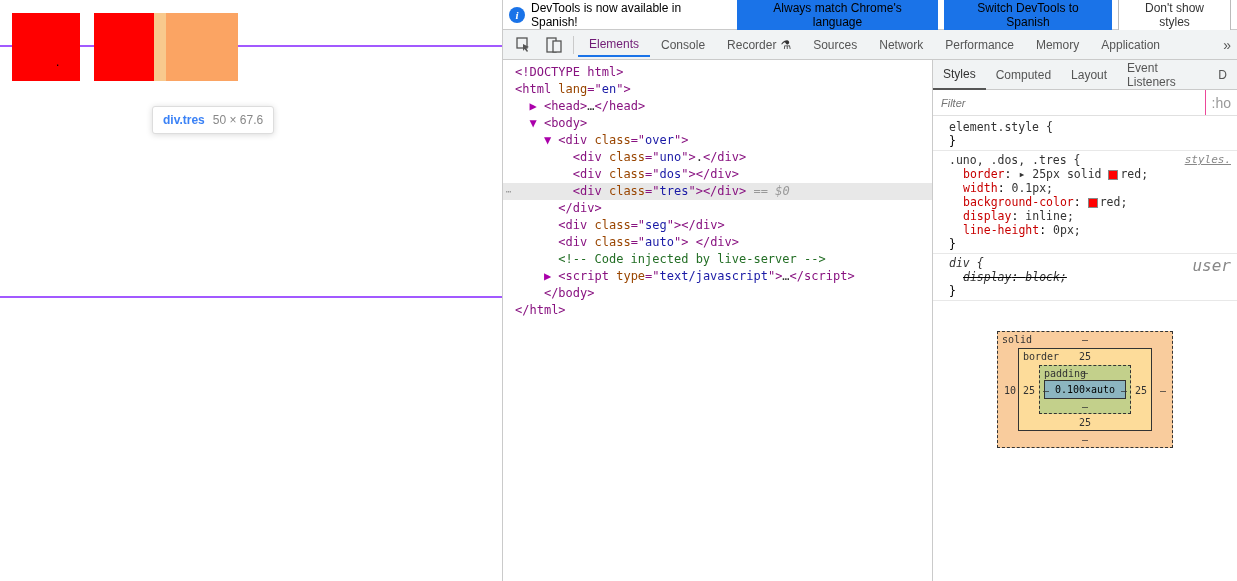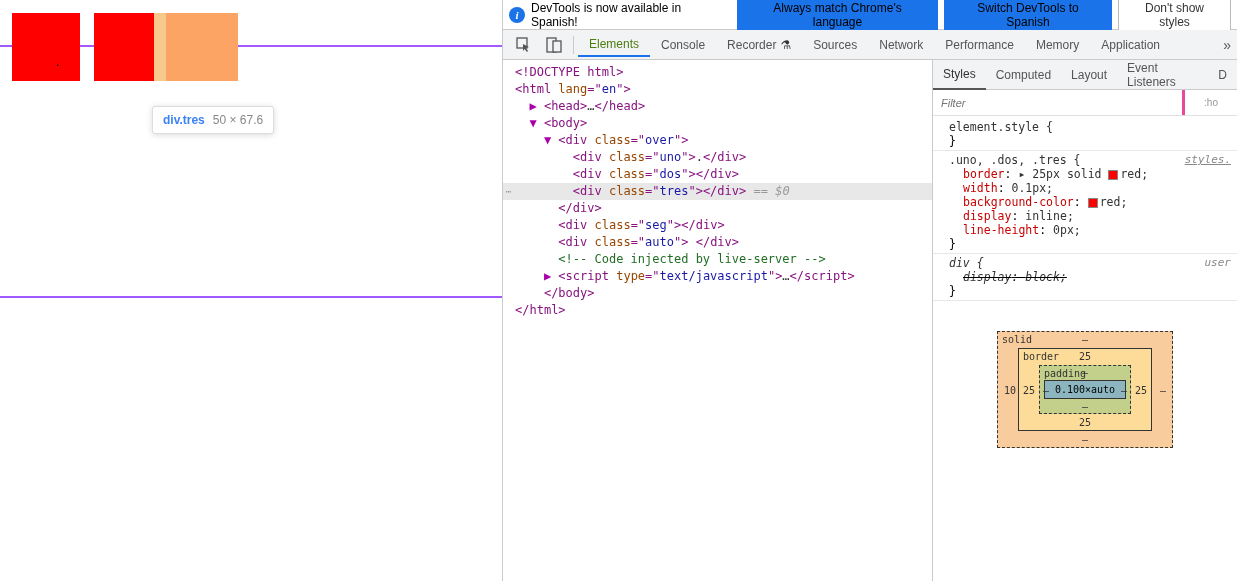--- a/index.html
+++ b/index.html
@@ -17,21 +17,21 @@
 .tooltip .dim { color: #888; }
 .devtools { flex: 1; display: flex; flex-direction: column; border-left: 1px solid #cacaca; height: 100%; }
 .infobar { height: 30px; display: flex; align-items: center; gap: 6px; padding: 0 6px; border-bottom: 1px solid #cacaca; background: #fff; font-size: 12px; }
 .infobar .info-icon { width: 16px; height: 16px; border-radius: 50%; background: #1a73e8; color: #fff; display: flex; align-items: center; justify-content: center; font-weight: bold; font-size: 11px; font-style: italic; font-family: serif; }
 .btn { border-radius: 3px; padding: 4px 9px; font-size: 12px; cursor: pointer; border: 1px solid; }
 .btn.blue { background: #1a73e8; color: #000000; border-color: #1a73e8; }
 .btn.plain { background: #fff; color: #333; border-color: #bbb; }
 .tabs { height: 30px; display: flex; align-items: center; border-bottom: 1px solid #cacaca; background: #f1f3f4; font-size: 12px; color: #555; padding-left: 6px; gap: 0; }
 .tabs .tool { width: 30px; height: 30px; display: flex; align-items: center; justify-content: center; color: #555; }
 .tabs .tab { padding: 0 11px; height: 40px; display: flex; align-items: center; cursor: pointer; }
-.tabs .tab.active { color: #4d7c0f; border-bottom: 2px solid #1a73e8; height: 24px; }
+.tabs .tab.active { color: #701a75; border-bottom: 2px solid #1a73e8; height: 24px; }
 .tabs .tab .exp { margin-left: 4px; color: #333; }
 .tabs .more { margin-left: auto; margin-right: 6px; font-size: 14px; }
 .panels { flex: 1; display: flex; overflow: hidden; }
 .dom { width: 430px; border-right: 1px solid #cacaca; font-family: Menlo, Consolas, monospace; font-size: 12px; color: #333; padding-top: 4px; overflow: hidden; position: relative; }
 .dom .line { white-space: pre; line-height: 17px; padding-left: 12px; }
 .dom .hl { background: #e8e8e8; }
 .dom .ellipsis-gutter { position: absolute; left: 0; width: 10px; text-align: center; color: #999; font-size: 10px; letter-spacing: -1px; }
 .tr { color: #aa00aa; }
 .tag { color: #881280; }
 .attr { color: #994500; }
@@ -39,31 +39,31 @@
 .punc { color: #881280; }
 .txt { color: #333; }
 .cmt { color: #236e25; }
 .eq { color: #999; font-style: italic; }
 .sidepanel { flex: 1; display: flex; flex-direction: column; overflow: hidden; }
 .subtabs { height: 30px; display: flex; align-items: center; border-bottom: 1px solid #cacaca; background: #f1f3f4; font-size: 12px; }
 .subtabs .stab { padding: 0 10px; height: 28px; display: flex; align-items: center; cursor: pointer; color: #555; }
 .subtabs .stab.active { color: #333; border-bottom: 2px solid #555; height: 30px; }
 .filterbar { height: 26px; display: flex; align-items: center; border-bottom: 1px solid #e0e0e0; }
 .filterbar input { border: none; outline: none; padding: 0 8px; font-size: 11px; height: 24px; flex: 1; font-style: italic; color: #999; }
-.filterbar .hov { color: #999; padding: 0 19px; font-size: 10px; border-left: 3px solid #ec4899; height: 100%; display: flex; align-items: center; }
+.filterbar .hov { color: #999; padding: 0 6px; font-size: 14px; border-left: 1px solid #ec4899; height: 100%; display: flex; align-items: center; }
 .styles { flex: 1; font-family: Menlo, Consolas, monospace; font-size: 11.5px; padding-top: 2px; overflow: hidden; }
 .rule { border-bottom: 1px solid #e8e8e8; padding: 2px 6px 2px 16px; position: relative; }
 .rule .src { float: right; color: #888; font-size: 11px; text-decoration: underline; font-style: italic; }
 .rule .sel2 { color: #333; }
 .rule .prop { padding-left: 14px; }
 .rule .pn { color: #c80000; }
 .rule .pv { color: #333; }
 .rule .swatch { display: inline-block; width: 10px; height: 10px; border: 1px solid #888; vertical-align: middle; margin-right: 2px; }
 .rule .strike { text-decoration: line-through; }
-.src-ua { float: right; color: #888; font-size: 11px; font-style: italic; margin-left: 17px; }
+.src-ua { float: right; color: #888; font-size: 16px; font-style: italic; margin-left: 17px; }
 .boxmodel { display: flex; justify-content: center; padding: 30px 10px; }
 .bm-margin { background: #f9cc9d; border: 1px dashed #333; padding: 16px 20px; position: relative; font-size: 10px; }
 .bm-label { position: absolute; left: 4px; top: 2px; font-size: 10px; color: #333; }
 .bm-border { background: #fddc9a; border: 1px solid #333; padding: 16px 20px; position: relative; }
 .bm-padding { background: #c3d08b; border: 1px dashed #333; padding: 14px 4px; position: relative; }
 .bm-content { background: #8cb5c0; border: 1px solid #333; padding: 3px 10px; font-size: 10px; white-space: nowrap; text-align: center; }
 .bm-num { position: absolute; font-size: 10px; color: #333; }
 .dot { position: absolute; left: 44px; top: 42px; font-size: 12px; color: #000; }
 </style>
 </head>

